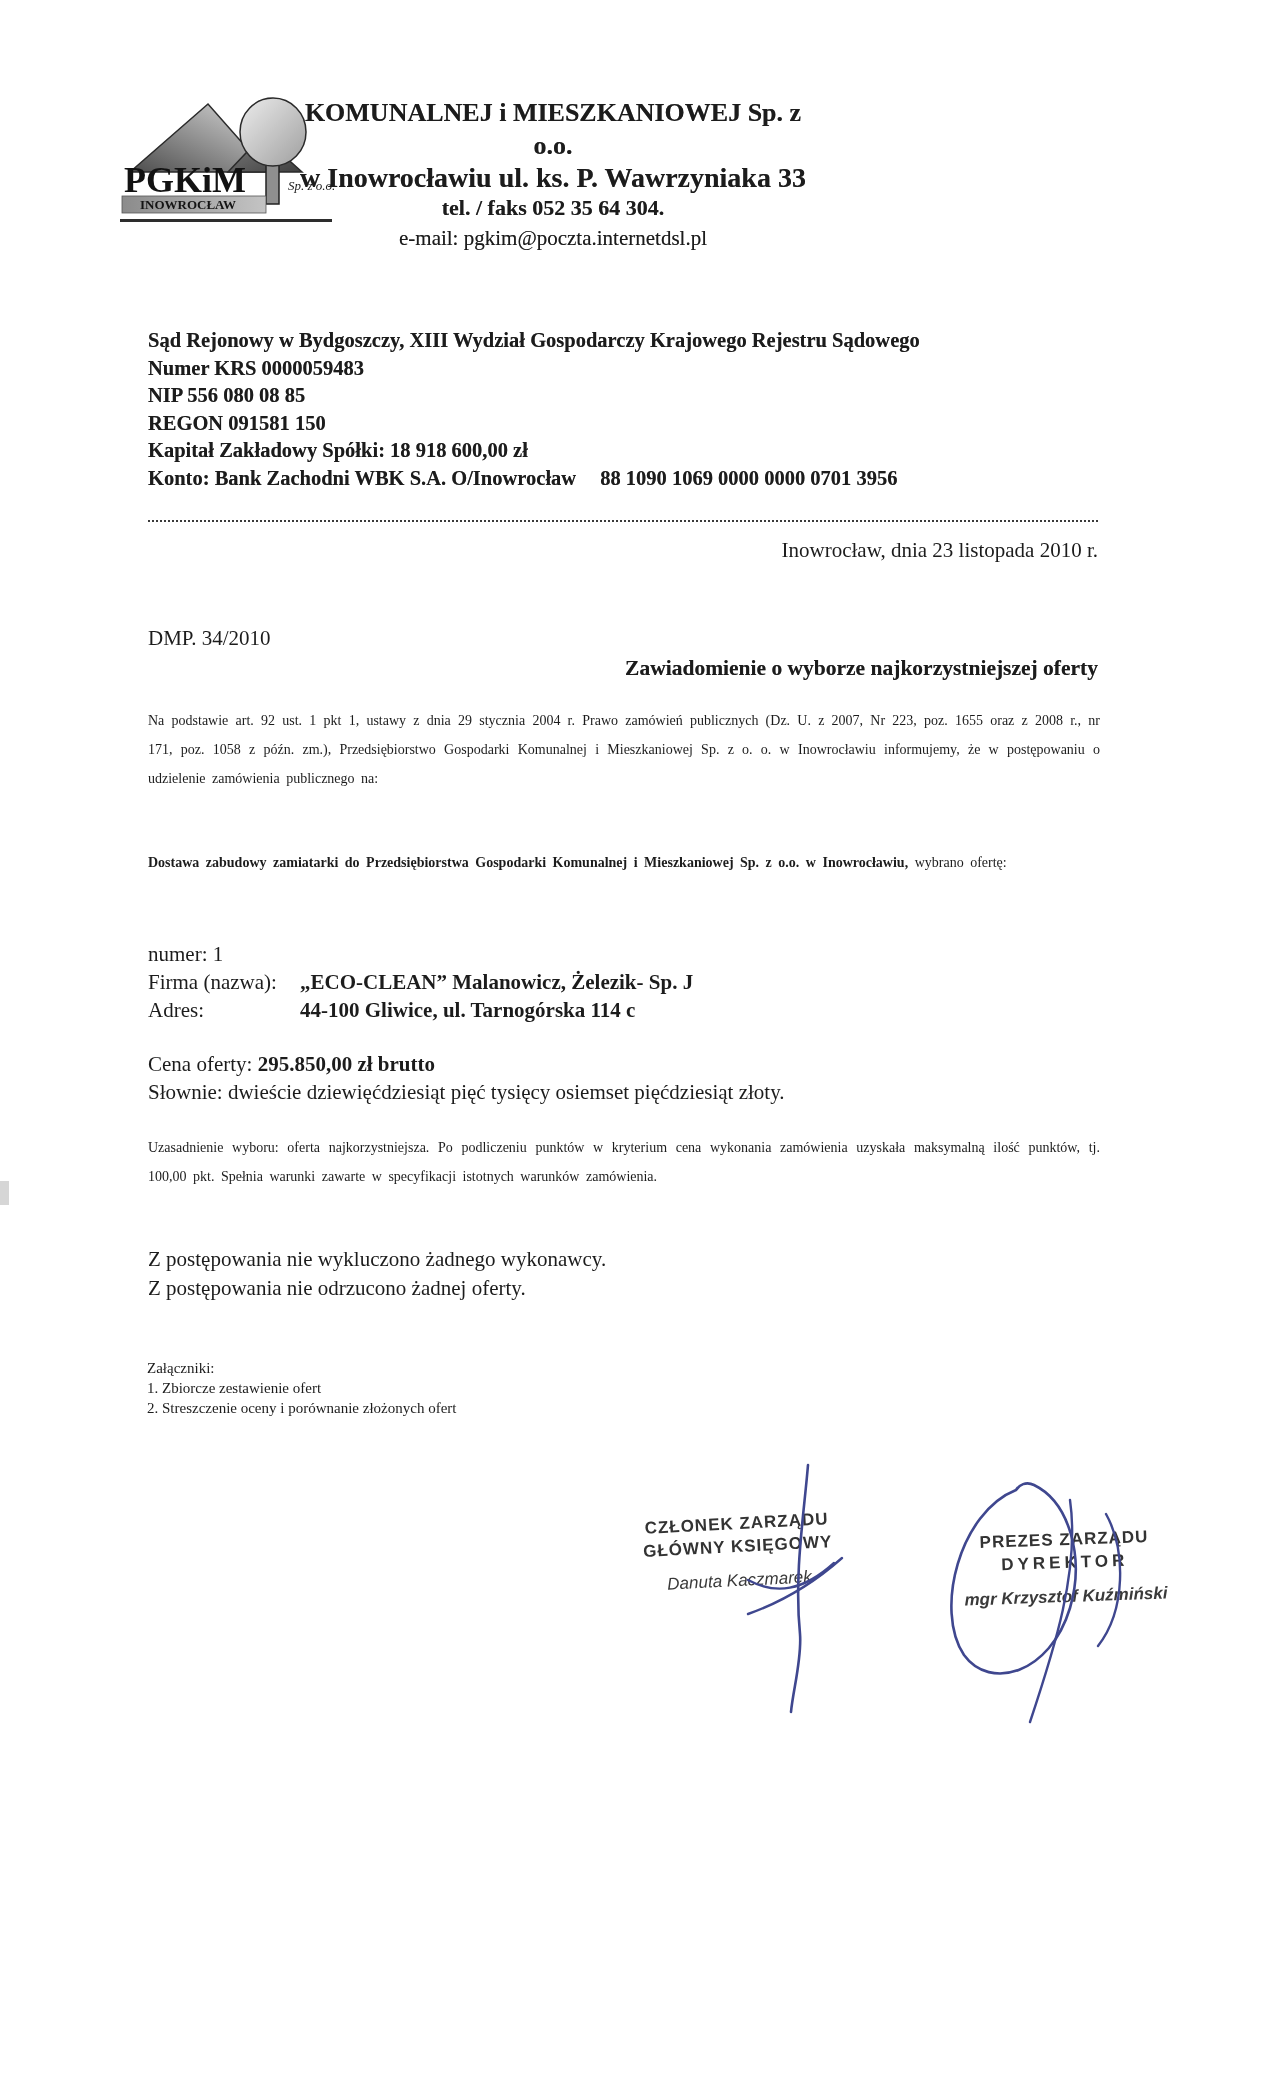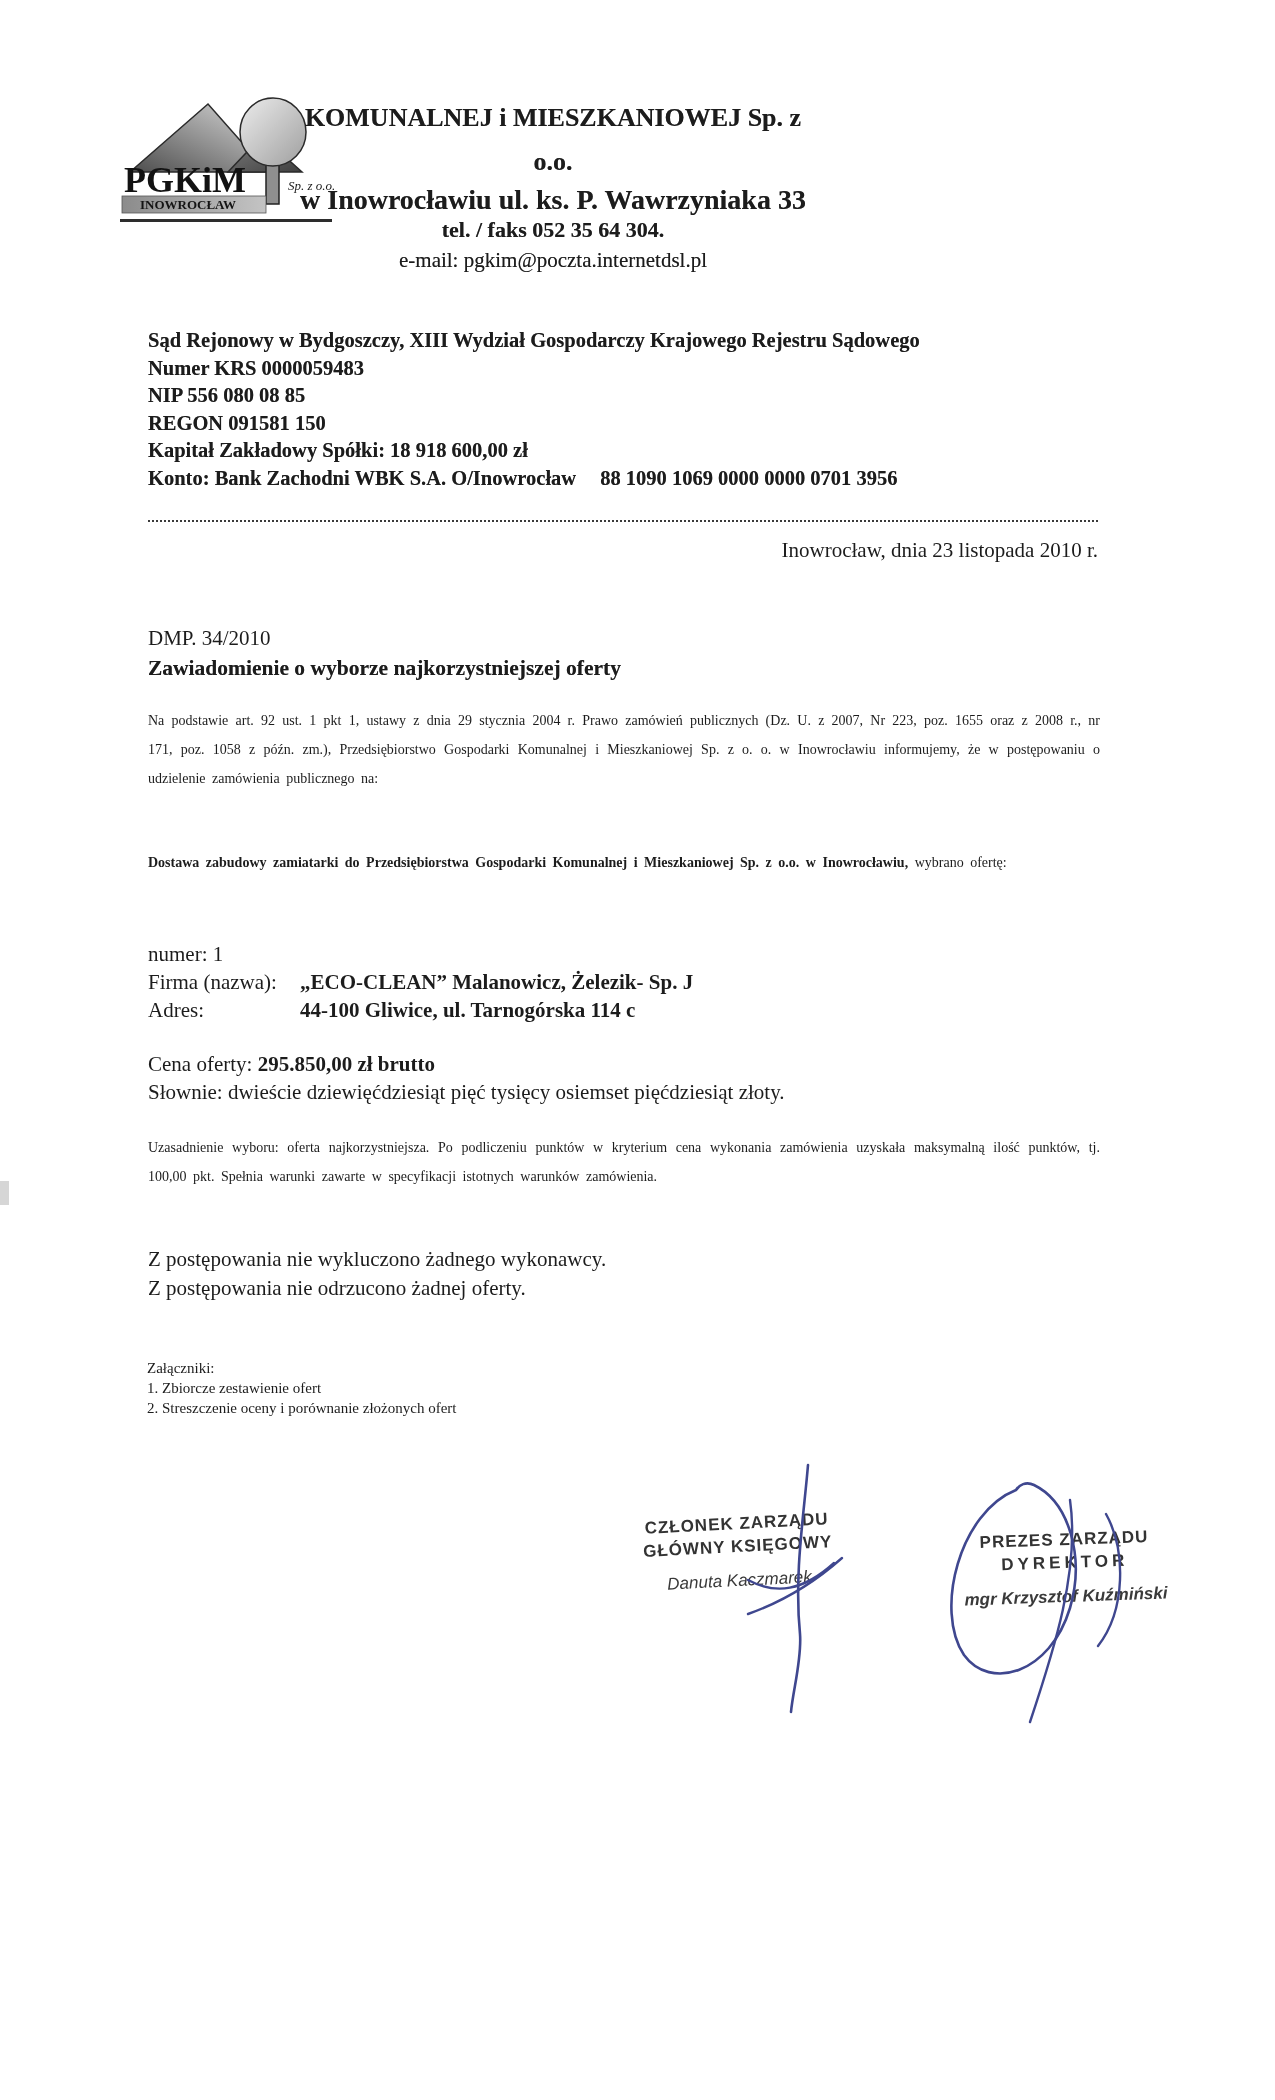--- a/index.html
+++ b/index.html
@@ -18,37 +18,37 @@
   .abs{position:absolute;}
 
   
   .logo-svg{left:116px;top:94px;width:218px;height:122px;}
   .logo-rule{left:120px;top:219px;width:212px;height:3px;background:#2d2d2d;}
   .letterhead-text{
     left:283px;top:96px;width:540px;text-align:center;
     text-shadow:0 0 .5px rgba(0,0,0,.5);
   }
   .lh1{font-size:27px;font-weight:bold;line-height:34px;}
-  .lh2{font-size:26px;font-weight:bold;line-height:44px;}
+  .lh2{font-size:26px;font-weight:bold;line-height:33px;}
   .lh3{font-size:28px;font-weight:bold;line-height:31px;}
   .lh4{font-size:22px;font-weight:bold;line-height:30px;}
   .lh-email{font-size:21px;line-height:30px;}
 
   
   .registry{
     left:148px;top:327px;width:1010px;
     font-size:20.5px;font-weight:bold;line-height:27.5px;
     text-shadow:0 0 .5px rgba(0,0,0,.5);
   }
   .acct-num{margin-left:24px;}
 
   .dotted-rule{left:148px;top:520px;width:950px;height:0;border-bottom:2.5px dotted #3a3a3a;}
   .date-line{left:148px;top:538px;width:950px;text-align:right;font-size:21px;}
   .ref-number{left:148px;top:626px;font-size:21px;}
-  .doc-title{left:148px;top:656px;width:950px;text-align:left;font-size:21.5px;font-weight:bold;text-shadow:0 0 .5px rgba(0,0,0,.5);}
+  .doc-title{left:148px;top:656px;width:950px;text-align:right;font-size:21.5px;font-weight:bold;text-shadow:0 0 .5px rgba(0,0,0,.5);}
 
   
   .para{
     left:148px;width:952px;margin:0;
     font-size:14px;line-height:29px;text-align:justify;word-spacing:3px;
   }
   .intro{top:706px;}
   .subject{top:848px;}
   .offer-block{left:148px;top:940px;font-size:21px;line-height:28px;}
   .offer-row{display:flex;}

